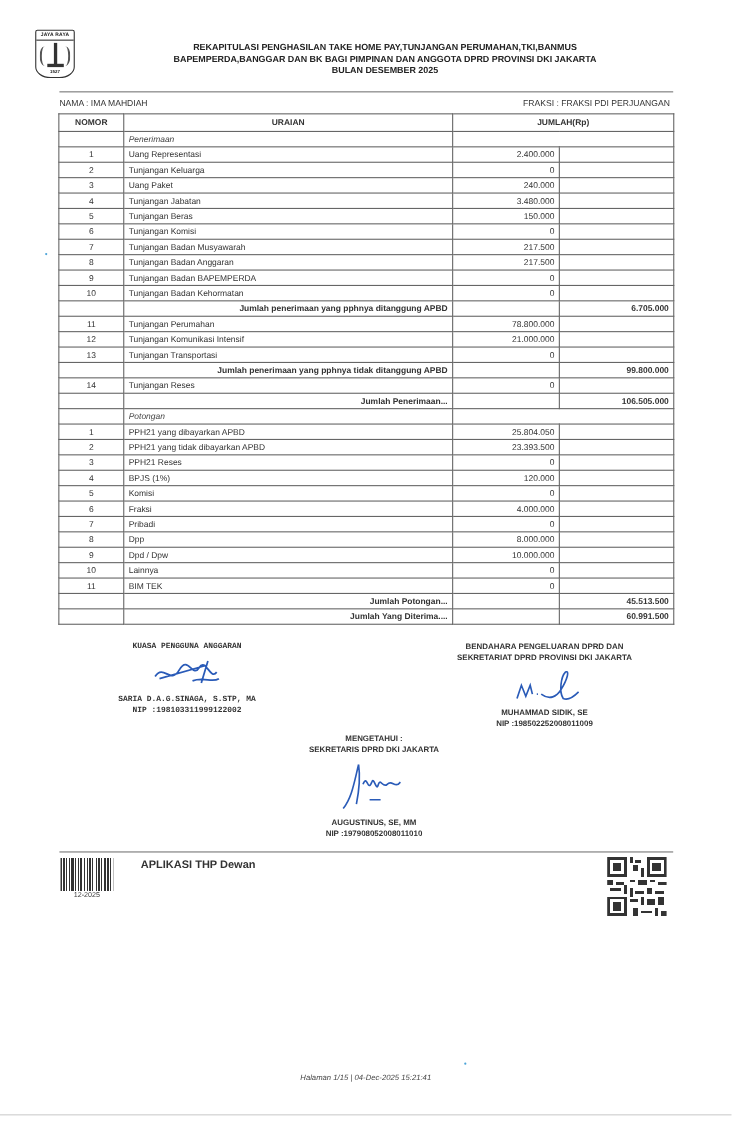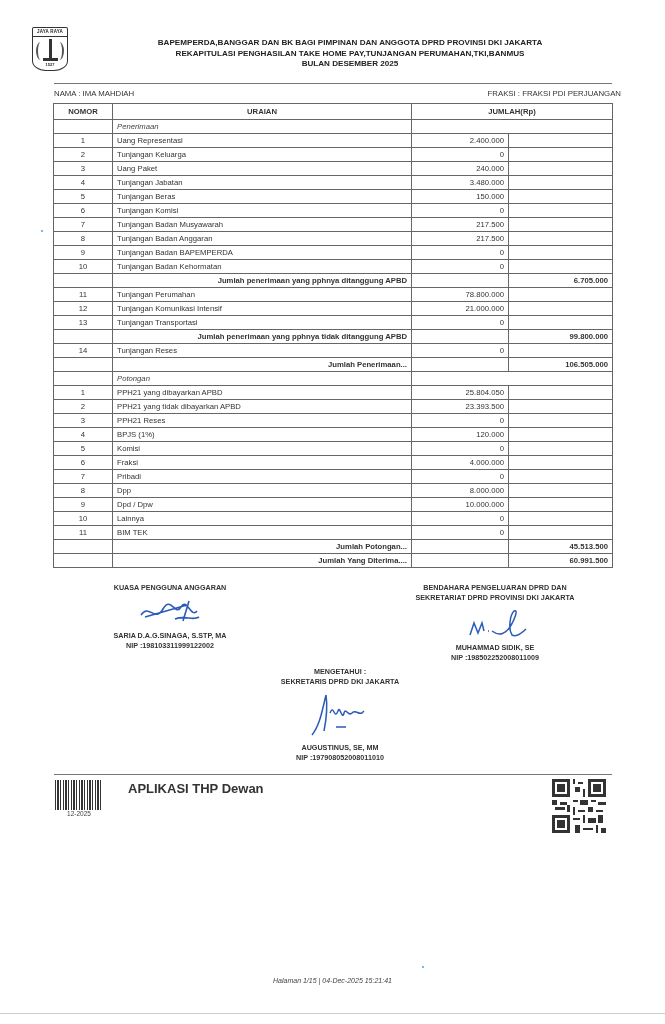--- a/index.html
+++ b/index.html
@@ -21,45 +21,45 @@
   .c-ur { width:299px;margin-left:36px; }
   .c-a1 { width:97px; text-align:right; }
   .c-a2 { width:104px; text-align:right; }
   .sec { font-style:italic; color:#444; }
   .tot { font-weight:bold; text-align:right; }
   .sig { position:absolute; text-align:center; font-size:7.2px; font-weight:bold; line-height:10px; color:#333; }
   .sig .name { margin-top:0; }
   .sigimg { display:block; margin:4px auto; }
   .barcode { position:absolute; left:55px; top:780px; width:48px; height:30px; background:repeating-linear-gradient(90deg,#333 0 1px,#fff 1px 2px,#333 2px 4px,#fff 4px 5px,#333 5px 6px,#fff 6px 8px); }
   .barcode-label { position:absolute; left:55px; top:810px; width:48px; text-align:center; font-size:6.5px; color:#444; }
-  .app-label { position:absolute; left:128px; top:781px; font-size:13px; font-weight:bold; color:#333;text-align:center; }
+  .app-label { position:absolute; left:128px; top:781px; font-size:10px; font-weight:bold; color:#333;text-align:center; }
   .qr { position:absolute; left:552px; top:779px; width:54px; height:54px; }
   .footer { position:absolute; left:0; width:665px; top:977px; text-align:center; font-size:7px; font-style:italic; color:#444; }
   .dot { position:absolute; width:2px; height:2px; background:#4aa3d8; border-radius:50%; }
 </style>
 </head>
 <body>
 
 <div class="logo">
   <div class="band">JAYA RAYA</div>
   <div class="leaf-l"></div>
   <div class="tower"></div>
   <div class="leaf-r"></div>
   <div class="base"></div>
   <div class="num">1527</div>
 </div>
 <div class="title">
+  <div>REKAPITULASI PENGHASILAN TAKE HOME PAY,TUNJANGAN PERUMAHAN,TKI,BANMUS</div>
   <div>BAPEMPERDA,BANGGAR DAN BK BAGI PIMPINAN DAN ANGGOTA DPRD PROVINSI DKI JAKARTA</div>
-  <div>REKAPITULASI PENGHASILAN TAKE HOME PAY,TUNJANGAN PERUMAHAN,TKI,BANMUS</div>
   <div>BULAN DESEMBER 2025</div>
 </div>
 
 <div class="hr" style="left:54px; top:83px; width:558px;"></div>
 <div class="meta" style="left:54px; top:89px;">NAMA : IMA MAHDIAH</div>
-<div class="meta" style="right:44px; top:89px;">FRAKSI : FRAKSI PDI PERJUANGAN</div>
+<div class="meta" style="right:56px; top:89px;">FRAKSI : FRAKSI PDI PERJUANGAN</div>
 
 <div class="dot" style="left:41px; top:230px;"></div>
 
 <table class="main">
   <thead>
     <tr>
       <th class="c-no">NOMOR</th>
       <th class="c-ur">URAIAN</th>
       <th colspan="2">JUMLAH(Rp)</th>
     </tr>
@@ -251,21 +251,21 @@
       </tr>
     <tr>
         <td class="c-no"></td>
         <td class="c-ur tot">Jumlah Yang Diterima....</td>
         <td class="c-a1"></td>
         <td class="c-a2 tot">60.991.500</td>
       </tr>
   </tbody>
 </table>
 
-<div class="sig" style="left:30px; top:583px; width:280px;">
+<div class="sig" style="left:30px; top:583px; width:280px;font-family:Liberation Mono, monospace;">
   <div>KUASA PENGGUNA ANGGARAN</div>
   <svg class="sigimg" width="70" height="30" viewBox="0 0 70 30">
     <path d="M6 18 C14 6, 20 26, 28 12 S40 20, 46 10 S56 22, 62 14 M10 20 L52 8 M40 22 C50 18, 58 24, 64 20 M54 4 L48 24" fill="none" stroke="#2a5bb8" stroke-width="1.6"></path>
   </svg>
   <div class="name">SARIA D.A.G.SINAGA, S.STP, MA</div>
   <div>NIP :198103311999122002</div>
 </div>
 
 <div class="sig" style="left:375px; top:583px; width:240px;">
   <div>BENDAHARA PENGELUARAN DPRD DAN</div>

